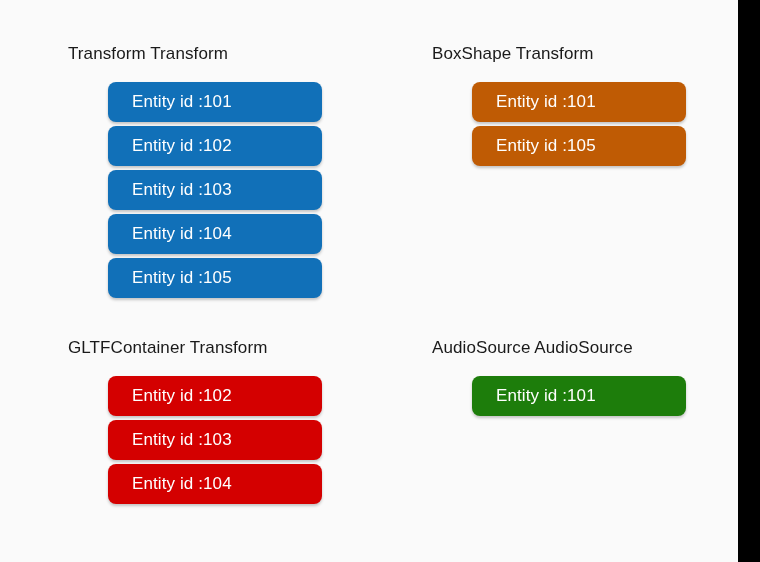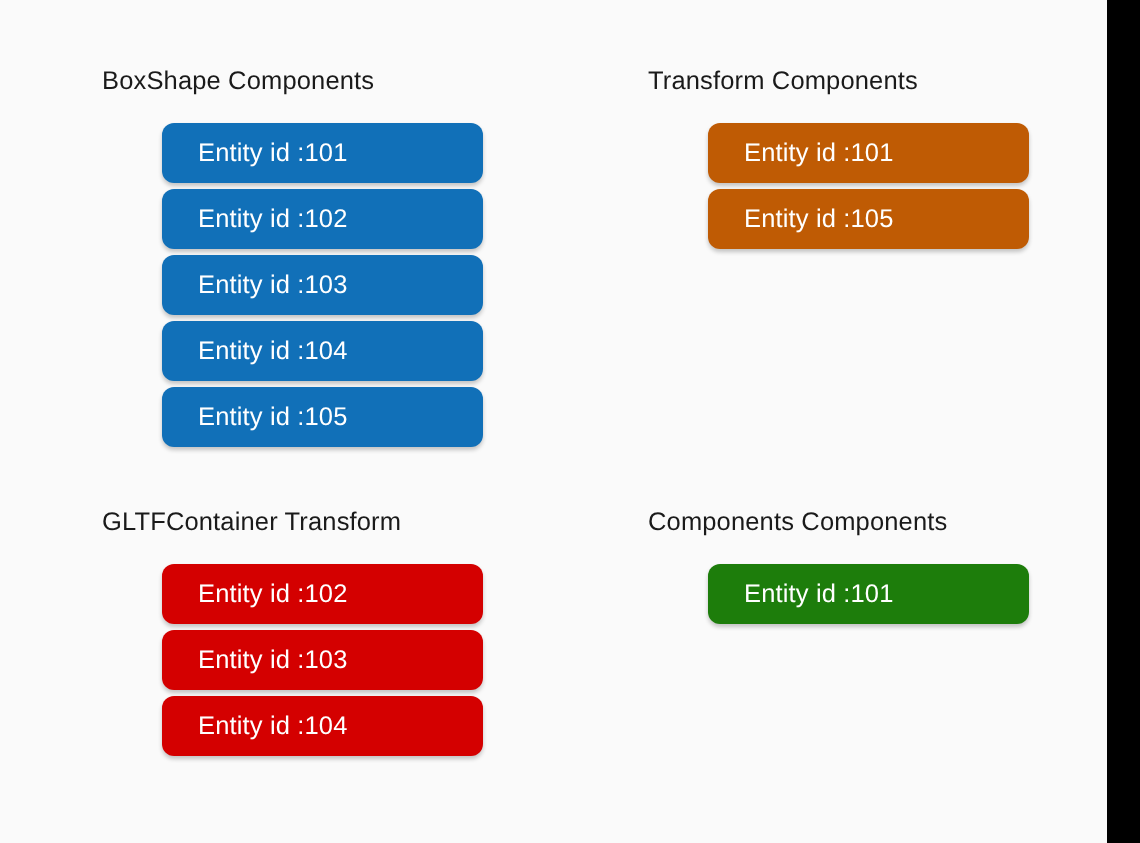--- a/index.html
+++ b/index.html
@@ -75,49 +75,49 @@
   #section-audiosource   { left: 432px; top: 338px; }
 </style>
 </head>
 <body>
 
 <div id="canvas" style="background: rgb(250, 250, 250);">
 
   <div class="board">
 
     <div class="section" id="section-transform">
-      <div class="section-title">BoxShape Components</div>
+      <div class="section-title">Transform Transform</div>
       <div class="card-list">
         <div class="entity-card" style="background: rgb(17, 112, 184);">Entity id :101</div>
         <div class="entity-card" style="background: rgb(17, 112, 184);">Entity id :102</div>
         <div class="entity-card" style="background: rgb(17, 112, 184);">Entity id :103</div>
         <div class="entity-card" style="background: rgb(17, 112, 184);">Entity id :104</div>
         <div class="entity-card" style="background: rgb(17, 112, 184);">Entity id :105</div>
       </div>
     </div>
 
     <div class="section" id="section-boxshape">
-      <div class="section-title">Transform Components</div>
+      <div class="section-title">BoxShape Transform</div>
       <div class="card-list">
         <div class="entity-card" style="background: rgb(191, 91, 4);">Entity id :101</div>
         <div class="entity-card" style="background: rgb(191, 91, 4);">Entity id :105</div>
       </div>
     </div>
 
     <div class="section" id="section-gltfcontainer">
       <div class="section-title">GLTFContainer Transform</div>
       <div class="card-list">
         <div class="entity-card" style="background: rgb(212, 0, 0);">Entity id :102</div>
         <div class="entity-card" style="background: rgb(212, 0, 0);">Entity id :103</div>
         <div class="entity-card" style="background: rgb(212, 0, 0);">Entity id :104</div>
       </div>
     </div>
 
     <div class="section" id="section-audiosource">
-      <div class="section-title">Components Components</div>
+      <div class="section-title">AudioSource AudioSource</div>
       <div class="card-list">
         <div class="entity-card" style="background: rgb(29, 125, 11);">Entity id :101</div>
       </div>
     </div>
 
   </div>
 
   <div id="right-edge-strip" style="background: rgb(0, 0, 0);"></div>
 
 </div>

